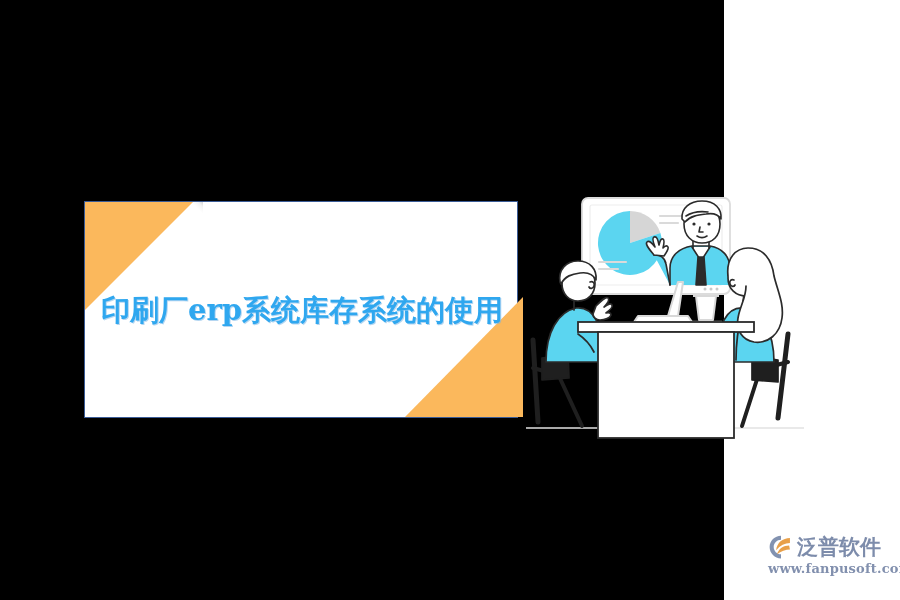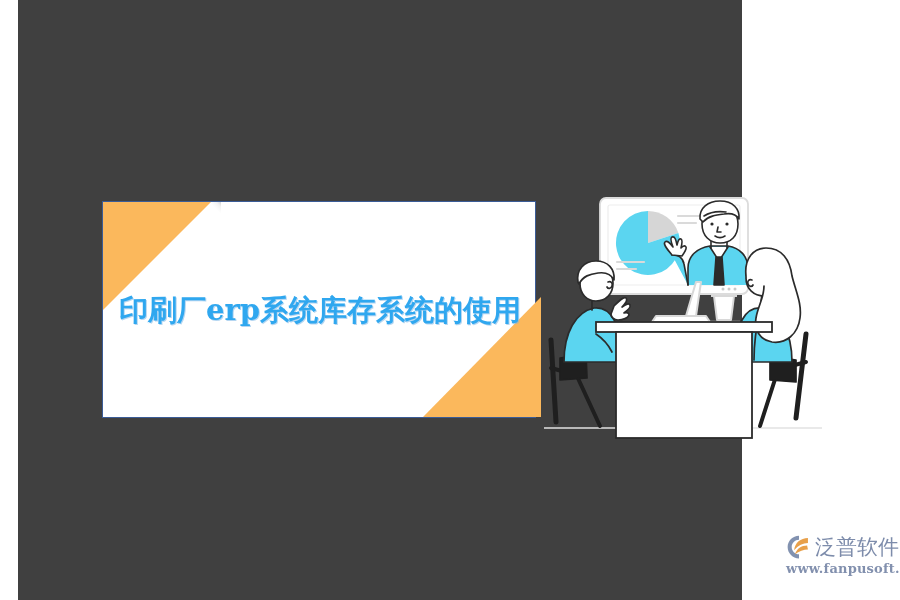--- a/index.html
+++ b/index.html
@@ -10,24 +10,24 @@
   body {
     width: 900px;
     height: 600px;
     position: relative;
     overflow: hidden;
     font-family: "Liberation Sans", sans-serif;
   }
 
   #stage {
     position: absolute;
-    left: 18px; top: 0;
+    left: 0; top: 0;
     width: 724px;
     height: 600px;
-    background: #404040;
+    background: #000000;
   }
 
   
   #title-card {
     position: absolute;
     left: 84px;
     top: 201px;
     width: 434px;
     height: 217px;
     border: 1px solid #3B5C97;
@@ -131,21 +131,21 @@
     align-items: center;
     gap: 3px;
   }
   #wm-mark {
     width: 26px;
     height: 26px;
     flex: 0 0 auto;
   }
   #wm-cn {
     font-family: "DejaVu Sans", "Liberation Sans", sans-serif;
-    font-weight: normal;
+    font-weight: bold;
     font-size: 21px;
     color: #7D8CAB;
     letter-spacing: 0px;
     line-height: 26px;
     white-space: nowrap;
   }
   #wm-url {
     margin-top: 1px;
     font-family: "DejaVu Serif", "Liberation Serif", serif;
     font-weight: bold;

